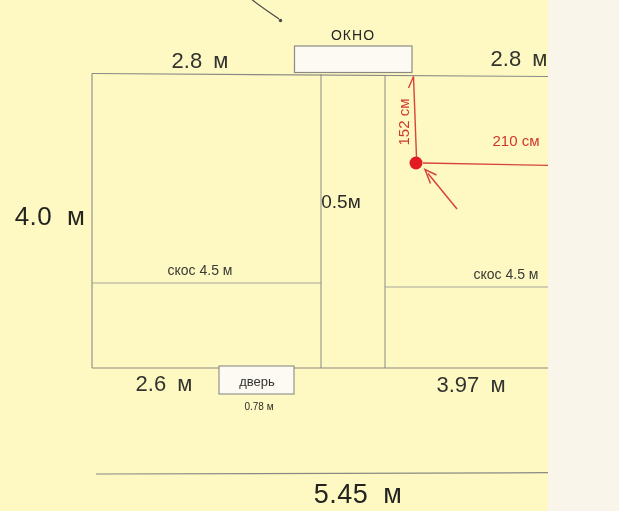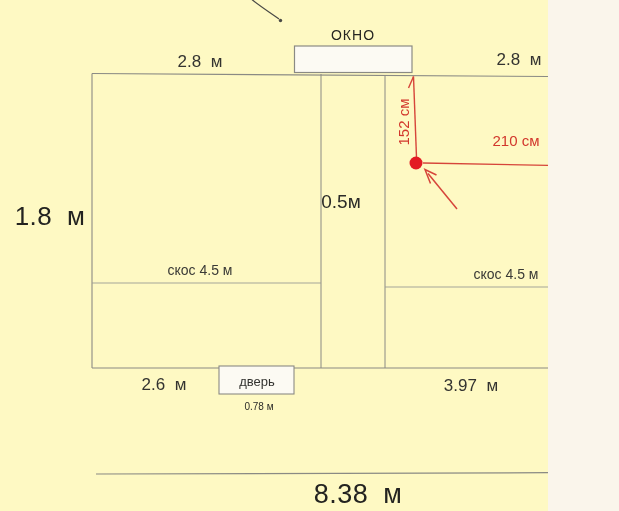--- a/index.html
+++ b/index.html
@@ -14,21 +14,21 @@
     overflow:hidden;
   }
   .stage svg{position:absolute;left:0;top:0;}
   .label{
     position:absolute;
     transform:translate(-50%,-50%);
     white-space:nowrap;
     color:#2b2b28;
     line-height:1;
   }
-  .dim{font-size:17px;color:#333330;word-spacing:5px;}
+  .dim{font-size:22px;color:#333330;word-spacing:5px;}
   .dim-big{font-size:26px;color:#232320;word-spacing:7px;letter-spacing:0.5px;}
   .small-note{font-size:14px;color:#3a3a36;}
   .red-label{color:#d2372c;}
   .measure{font-size:15px;}
   .rot{
     transform:translate(-50%,-50%) rotate(-90deg);
   }
   .lp-label{
     font-size:13px;
     line-height:1.45;
@@ -86,36 +86,36 @@
       <path d="M436.5,175 L425,169.5 L430.5,183.5"></path>
     </g>
   </svg>
 
   <div class="label window-label" style="left:353px;top:35px;">ОКНО</div>
 
   <div class="label dim" style="left:200px;top:61px;">2.8 м</div>
 
   <div class="label dim" style="left:519px;top:59px;">2.8 м</div>
 
-  <div class="label dim-big" style="left:50px;top:216px;">1.8 м</div>
+  <div class="label dim-big" style="left:50px;top:216px;">4.0 м</div>
 
   <div class="label" style="left:341px;top:201px;font-size:19px;">0.5м</div>
 
   <div class="label small-note" style="left:200px;top:270px;">скос 4.5 м</div>
 
   <div class="label small-note" style="left:506px;top:274px;">скос 4.5 м</div>
 
   <div class="label dim" style="left:164px;top:384px;">2.6 м</div>
 
   <div class="label door-label" style="left:257px;top:381px;">дверь</div>
 
   <div class="label" style="left:259px;top:407px;font-size:10px;">0.78 м</div>
 
   <div class="label dim" style="left:471px;top:385px;">3.97 м</div>
 
-  <div class="label dim-big" style="left:358px;top:494px;font-size:27px;">8.38 м</div>
+  <div class="label dim-big" style="left:358px;top:494px;font-size:27px;">5.45 м</div>
 
   <div class="label rot red-label measure" style="left:403px;top:122px;">152 см</div>
 
   <div class="label red-label measure" style="left:516px;top:140px;">210 см</div>
 
 
 </div>
 
 </body></html>

